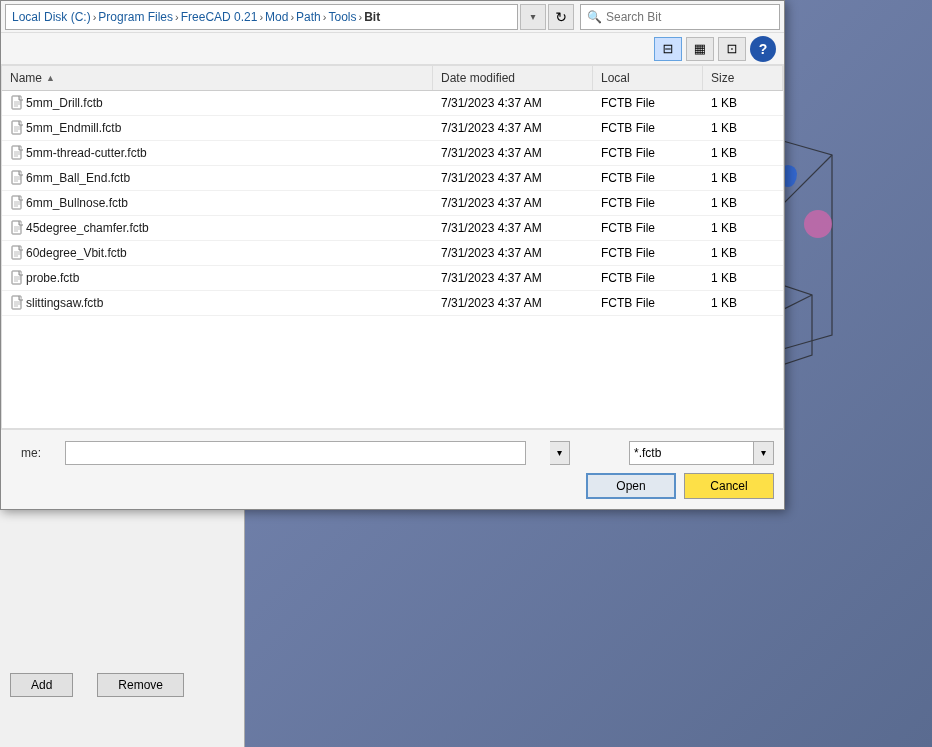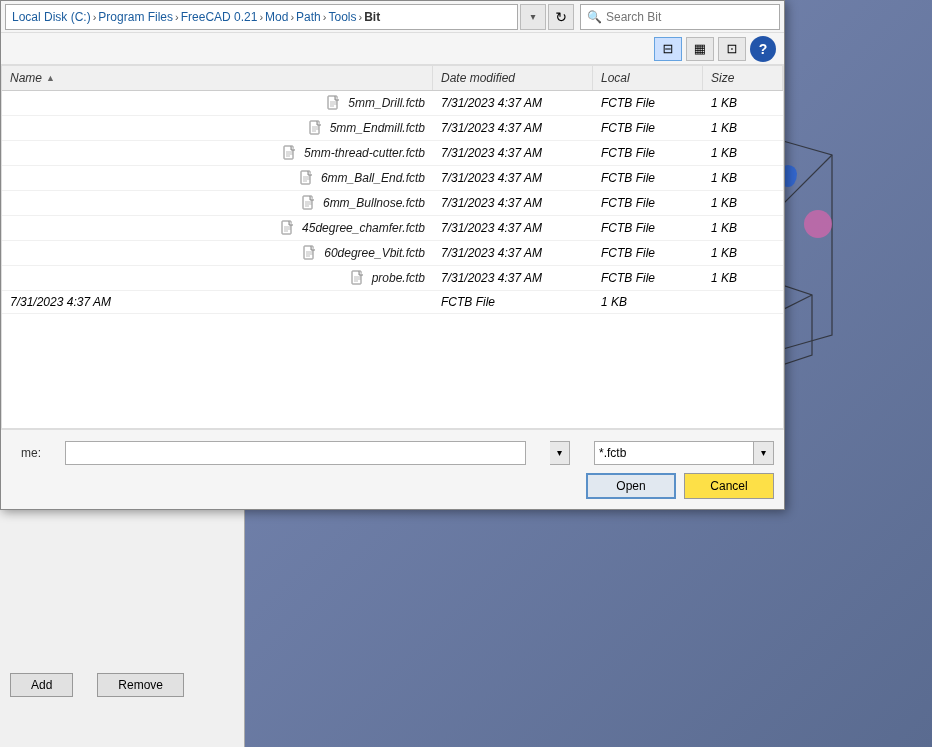--- a/index.html
+++ b/index.html
@@ -164,21 +164,20 @@
       cursor: pointer;
       font-size: 13px;
     }
     .view-btn.active { background: #cce0ff; border-color: #66a3e0; }
 
     
     .dialog-body {
       flex: 1;
       display: flex;
       overflow: hidden;
-      font-style: italic;
     }
 
     
     .file-list-area {
       flex: 1;
       background: white;
       border: 1px solid #ddd;
       overflow-y: auto;
       overflow-x: hidden;
     }
@@ -212,24 +211,22 @@
       grid-template-columns: 1fr 160px 110px 80px;
       border-bottom: 1px solid #f0f0f0;
       cursor: pointer;
       align-items: center;
     }
 
     .file-name-cell {
       padding: 4px 8px;
       display: flex;
       align-items: center;
-      gap: 6px;
       font-size: 12px;
       color: #1a1a1a;
-      justify-content: flex-end;
     }
     .file-icon {
       width: 16px;
       height: 16px;
       flex-shrink: 0;
     }
     .file-cell {
       padding: 4px 8px;
       font-size: 12px;
       color: #000000;
@@ -288,20 +285,21 @@
     }
     .filetype-select {
       flex: 1;
       height: 24px;
       border: 1px solid #aaa;
       padding: 0 4px;
       font-size: 12px;
       background: white;
       outline: none;
       appearance: none;
+      margin-left: 35px;
     }
     .filetype-dropdown-btn {
       width: 20px;
       height: 24px;
       background: #e8e8e8;
       border: 1px solid #aaa;
       border-left: none;
       display: flex;
       align-items: center;
       justify-content: center;
@@ -612,20 +610,30 @@
       <line x1="4" y1="9" x2="11" y2="9" stroke="#aaa" stroke-width="0.8"></line>
       <line x1="4" y1="11" x2="8" y2="11" stroke="#aaa" stroke-width="0.8"></line>
     </svg>
               <span>probe.fctb</span>
             </div>
             <div class="file-cell">7/31/2023 4:37 AM</div>
             <div class="file-cell">FCTB File</div>
             <div class="file-cell">1 KB</div>
           </div>
           <div class="file-row">
+            <div class="file-name-cell">
+              <svg class="file-icon" viewBox="0 0 16 16" xmlns="http://www.w3.org/2000/svg">
+      <rect x="2" y="1" width="9" height="13" rx="0.5" fill="white" stroke="#888" stroke-width="1"></rect>
+      <polyline points="9,1 9,5 13,5" fill="#ddd" stroke="#888" stroke-width="1"></polyline>
+      <line x1="4" y1="7" x2="11" y2="7" stroke="#aaa" stroke-width="0.8"></line>
+      <line x1="4" y1="9" x2="11" y2="9" stroke="#aaa" stroke-width="0.8"></line>
+      <line x1="4" y1="11" x2="8" y2="11" stroke="#aaa" stroke-width="0.8"></line>
+    </svg>
+              <span>slittingsaw.fctb</span>
+            </div>
             <div class="file-cell">7/31/2023 4:37 AM</div>
             <div class="file-cell">FCTB File</div>
             <div class="file-cell">1 KB</div>
           </div>
         </div>
     </div>
   </div>
 
   <div class="dialog-footer">
     <div class="footer-row">

